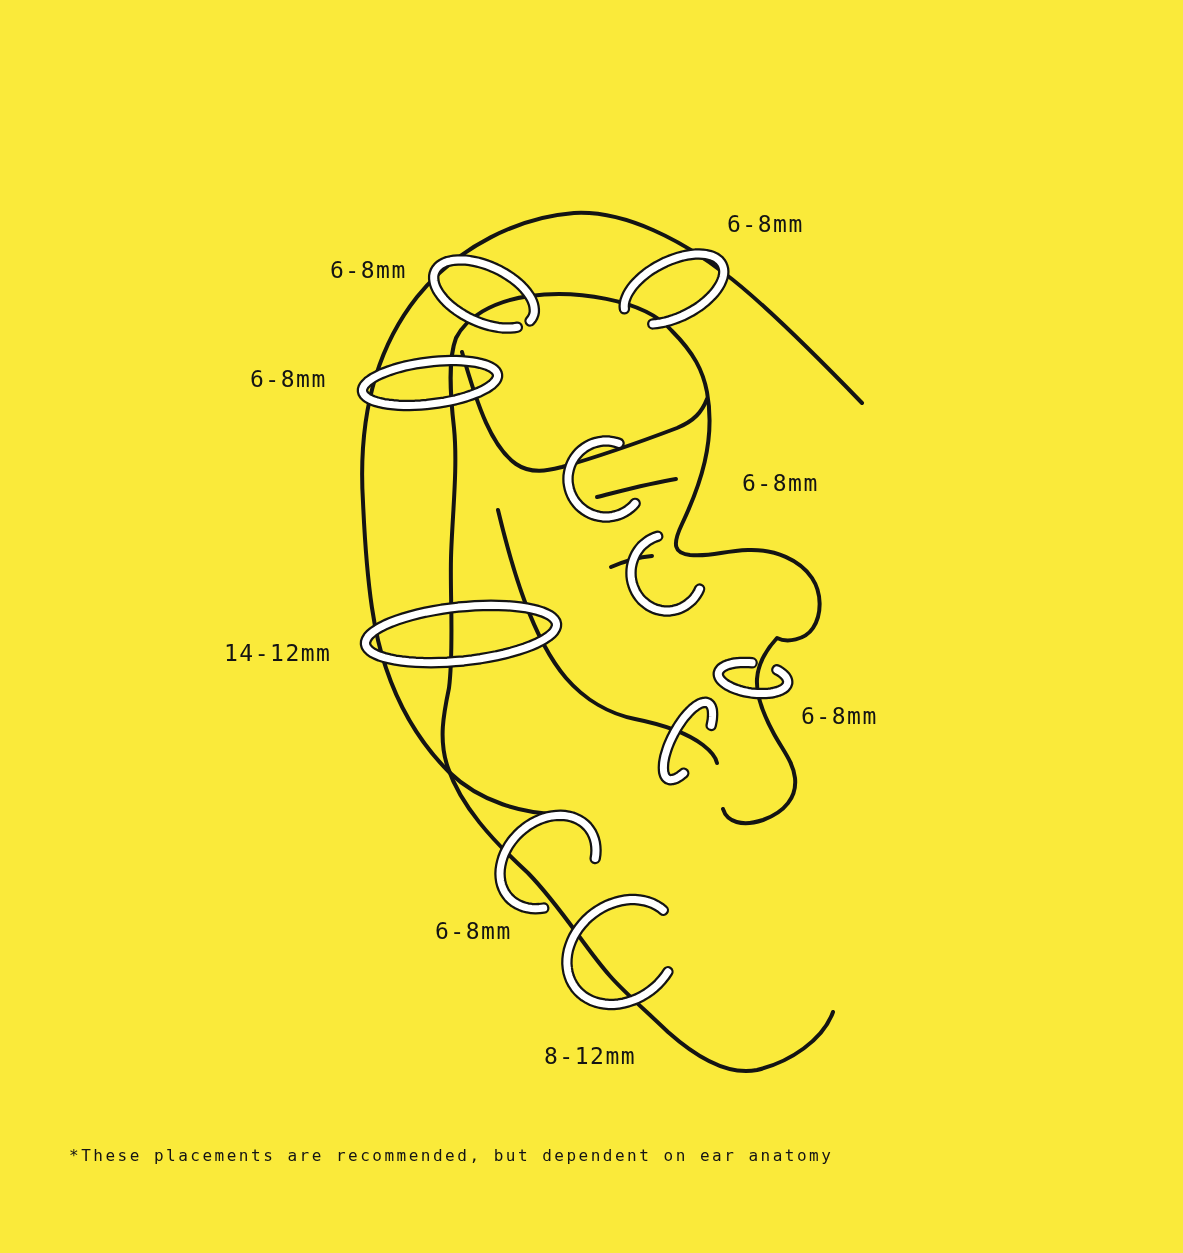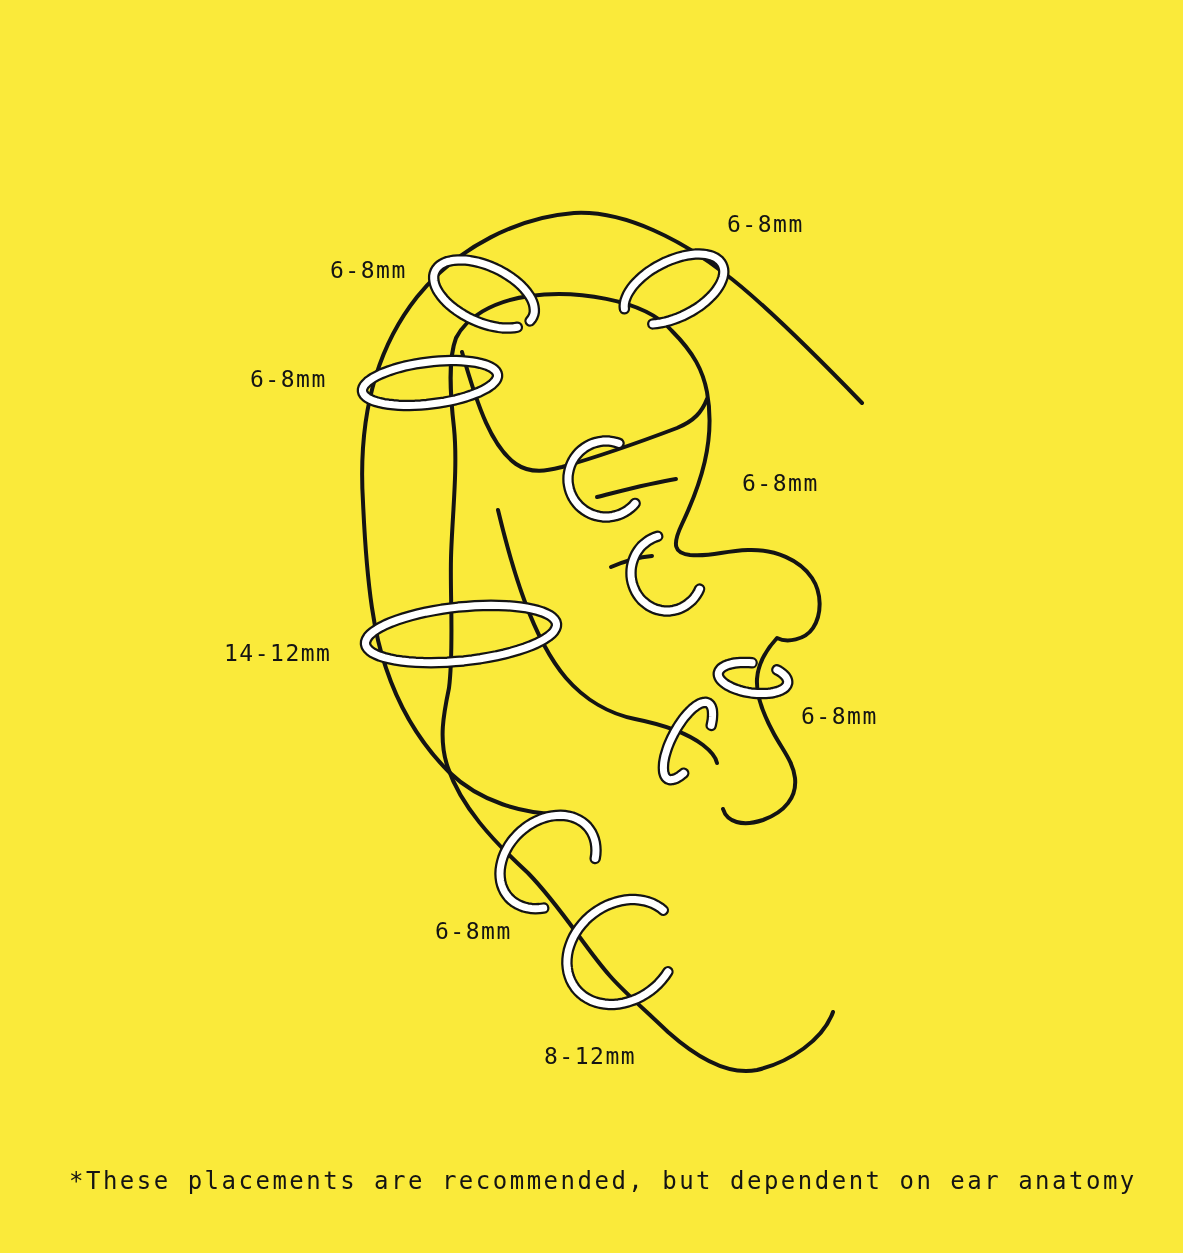--- a/index.html
+++ b/index.html
@@ -32,23 +32,22 @@
   .ring-outline{fill:none;stroke:var(--line);stroke-width:11.5;stroke-linecap:round;stroke-linejoin:round;}
   .ring-body{fill:none;stroke:var(--ring);stroke-width:7;stroke-linecap:round;stroke-linejoin:round;}
   #label-layer{position:absolute;left:0;top:0;width:100%;height:100%;pointer-events:none;}
   .size-label{
     position:absolute;
     font-size:23px;letter-spacing:1.5px;
     white-space:nowrap;
   }
   .footnote{
     position:absolute;left:69px;top:1146px;
-    font-size:24px;letter-spacing:2.5px;
+    font-size:16px;letter-spacing:2.5px;
     white-space:nowrap;
-    margin-top:21px;
   }
 </style>
 </head>
 <body>
 
 <header class="title">
 </header>
 
 <svg id="ear-svg" width="1183" height="1253" viewBox="0 0 1183 1253" xmlns="http://www.w3.org/2000/svg">
   <g id="ear-lines">

